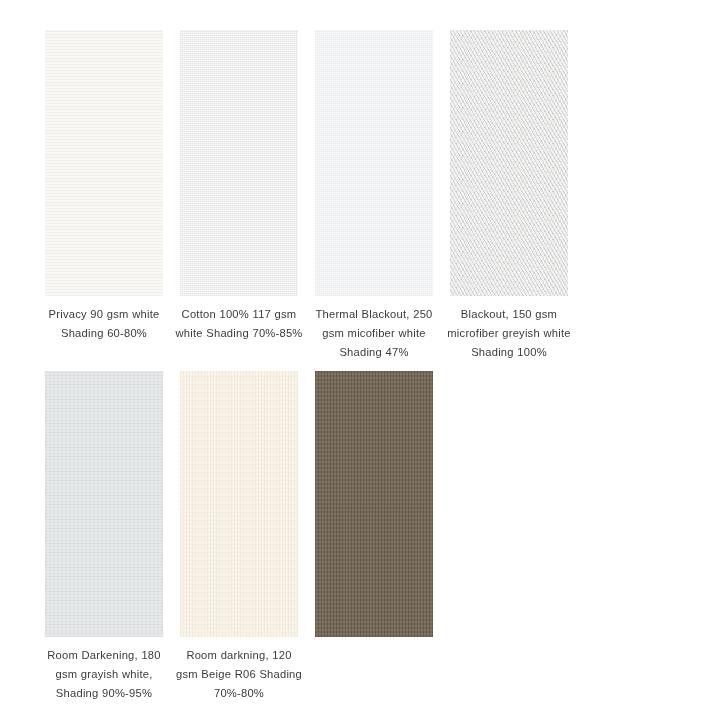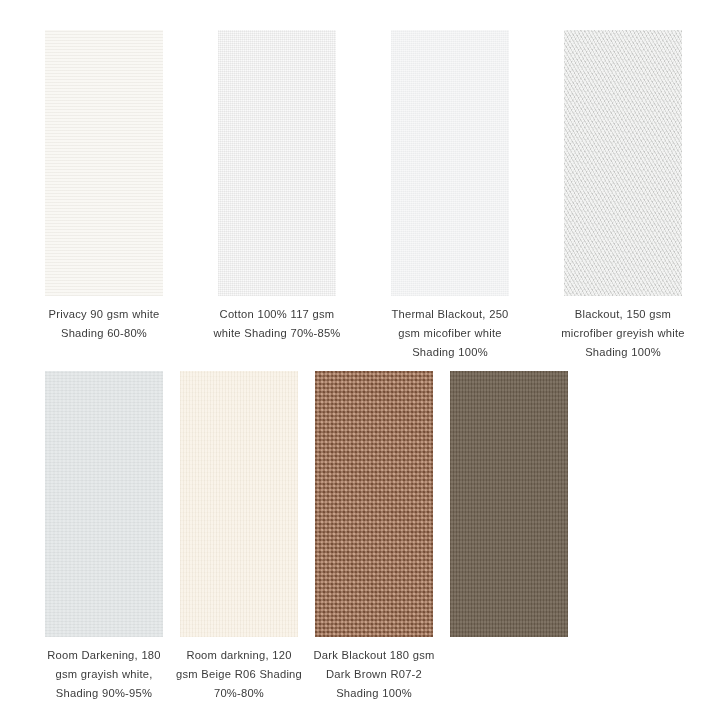--- a/index.html
+++ b/index.html
@@ -19,21 +19,21 @@
     position: relative;
     width: 720px;
     height: 720px;
     box-sizing: border-box;
     padding: 30px 17px 0 45px;
   }
   .row {
     display: flex;
     width: 658px;
   }
-  .row-1 { margin-bottom: 9px; gap: 38px; }
+  .row-1 { margin-bottom: 9px; }
   .cell {
     width: 118px;
     margin-right: 17px;
     display: flex;
     flex-direction: column;
     align-items: center;
   }
   .cell:last-child { margin-right: 8px; }
 
   .swatch {
@@ -179,21 +179,21 @@
       <div class="swatch tex-weave" style="background-color:#f6f6f6;">
         <div class="grain"></div>
       </div>
       <div class="caption">Cotton 100% 117 gsm white Shading 70%-85%</div>
     </div>
 
     <div class="cell">
       <div class="swatch tex-fine" style="background-color:#f4f5f6;">
         <div class="grain"></div>
       </div>
-      <div class="caption">Thermal Blackout, 250 gsm micofiber white Shading 100%</div>
+      <div class="caption">Thermal Blackout, 250 gsm micofiber white Shading 47%</div>
     </div>
 
 
     <div class="cell">
       <div class="swatch tex-twill" style="background-color:#e4e5e3;">
         <div class="grain"></div>
       </div>
       <div class="caption">Blackout, 150 gsm microfiber greyish white Shading 100%</div>
     </div>
 
@@ -209,26 +209,20 @@
     </div>
 
     <div class="cell">
       <div class="swatch tex-silk" style="background-color:#f7efe1;">
         <div class="grain"></div>
       </div>
       <div class="caption">Room darkning, 120 gsm Beige R06 Shading 70%-80%</div>
     </div>
 
 
-    <div class="cell">
-      <div class="swatch tex-basket" style="background-color:#ad7350;">
-        <div class="grain"></div>
-      </div>
-      <div class="caption">Dark Blackout 180 gsm Dark Brown R07-2 Shading 100%</div>
-    </div>
 
     <div class="cell">
       <div class="swatch tex-coffee" style="background-color:#6f6150;">
         <div class="grain"></div>
       </div>
     </div>
 
   </div>
 
 </div>

